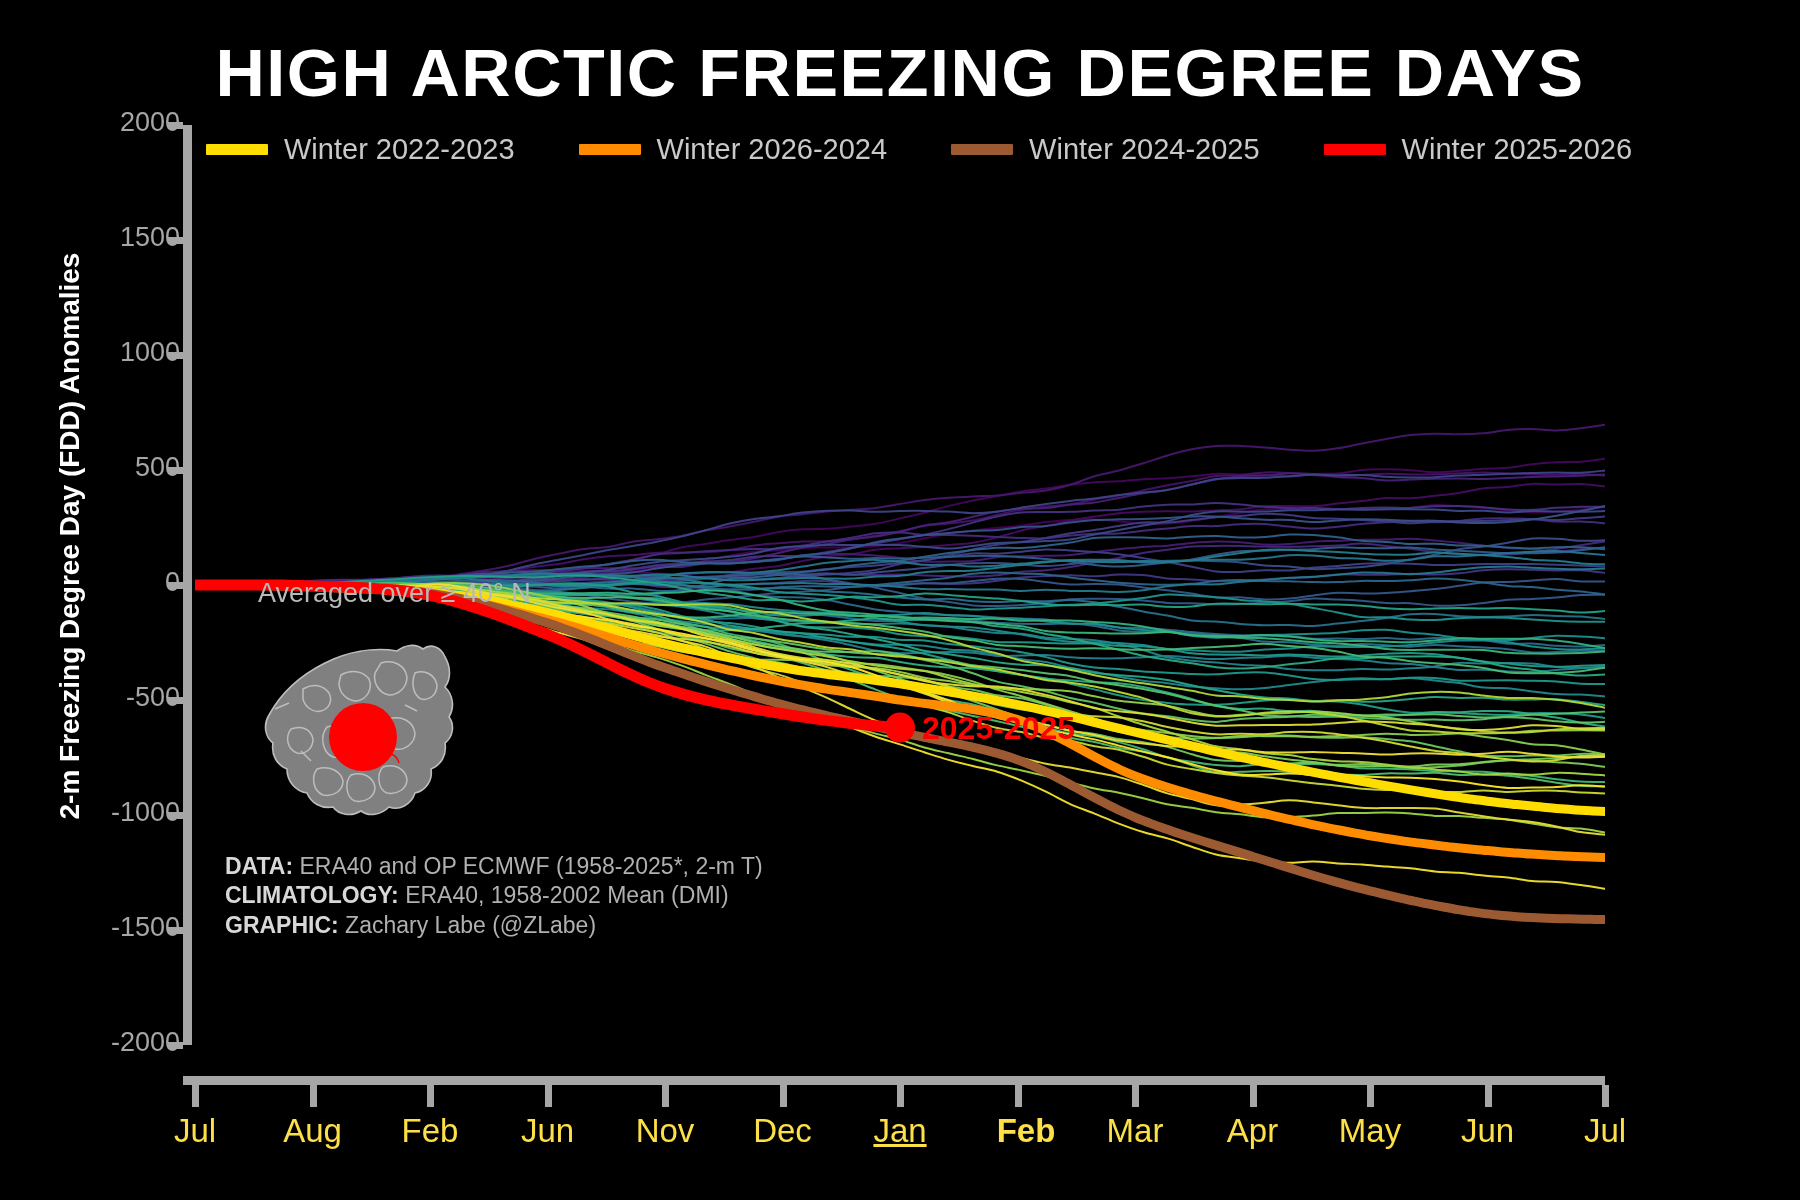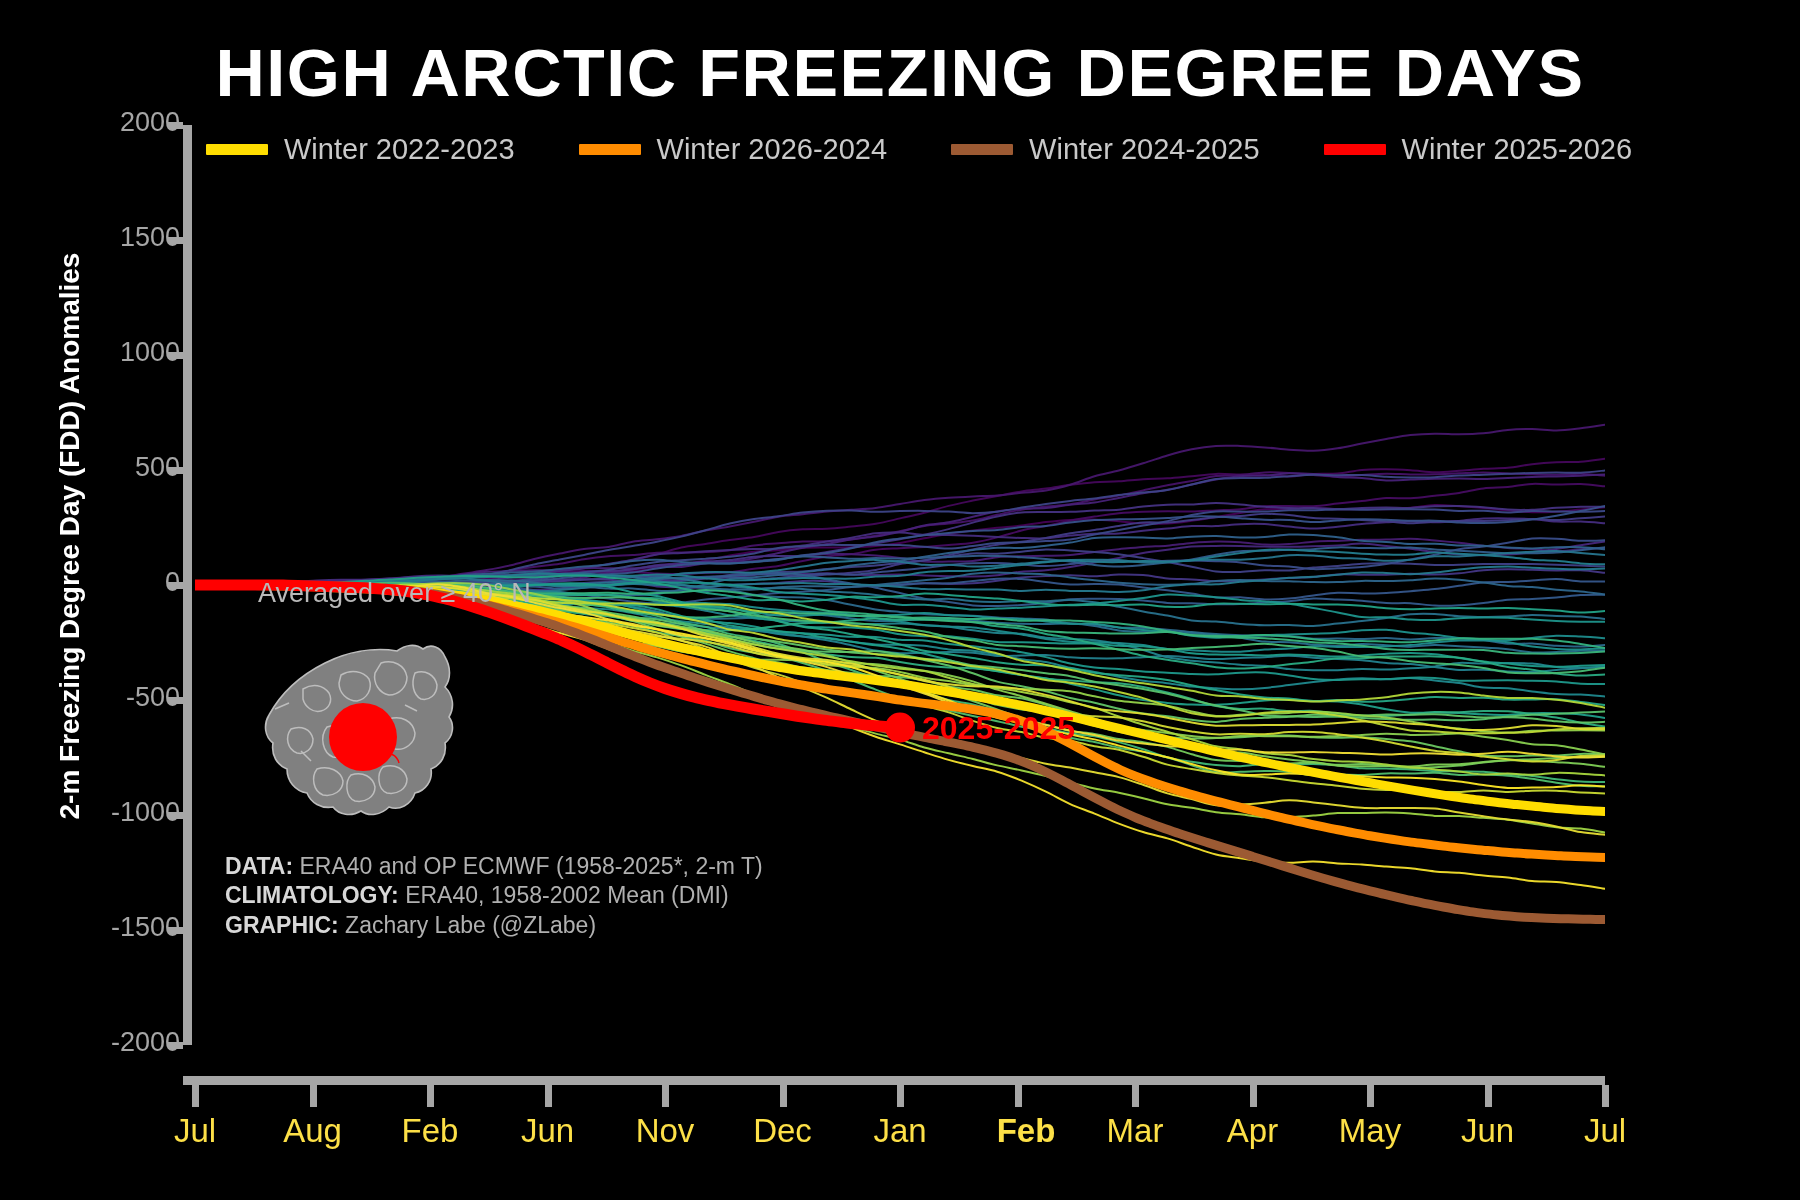--- a/index.html
+++ b/index.html
@@ -103,21 +103,21 @@
       <div class="xtick" style="left: 312.5px;">Aug</div>
       <div class="xtickmark" style="left: 427px;"></div>
       <div class="xtick" style="left: 430px;">Feb</div>
       <div class="xtickmark" style="left: 544.5px;"></div>
       <div class="xtick" style="left: 547.5px;">Jun</div>
       <div class="xtickmark" style="left: 662px;"></div>
       <div class="xtick" style="left: 665px;">Nov</div>
       <div class="xtickmark" style="left: 779.5px;"></div>
       <div class="xtick" style="left: 782.5px;">Dec</div>
       <div class="xtickmark" style="left: 897px;"></div>
-      <div class="xtick" style="left: 900px;">Jan</div>
+      <div class="xtick" style="left: 900px; text-decoration: underline;">Jan</div>
       <div class="xtickmark" style="left: 1014.5px;"></div>
       <div class="xtick" style="left: 1026px; font-weight: bold;">Feb</div>
       <div class="xtickmark" style="left: 1132px;"></div>
       <div class="xtick" style="left: 1135px;">Mar</div>
       <div class="xtickmark" style="left: 1249.5px;"></div>
       <div class="xtick" style="left: 1252.5px;">Apr</div>
       <div class="xtickmark" style="left: 1367px;"></div>
       <div class="xtick" style="left: 1370px;">May</div>
       <div class="xtickmark" style="left: 1484.5px;"></div>
       <div class="xtick" style="left: 1487.5px;">Jun</div>

